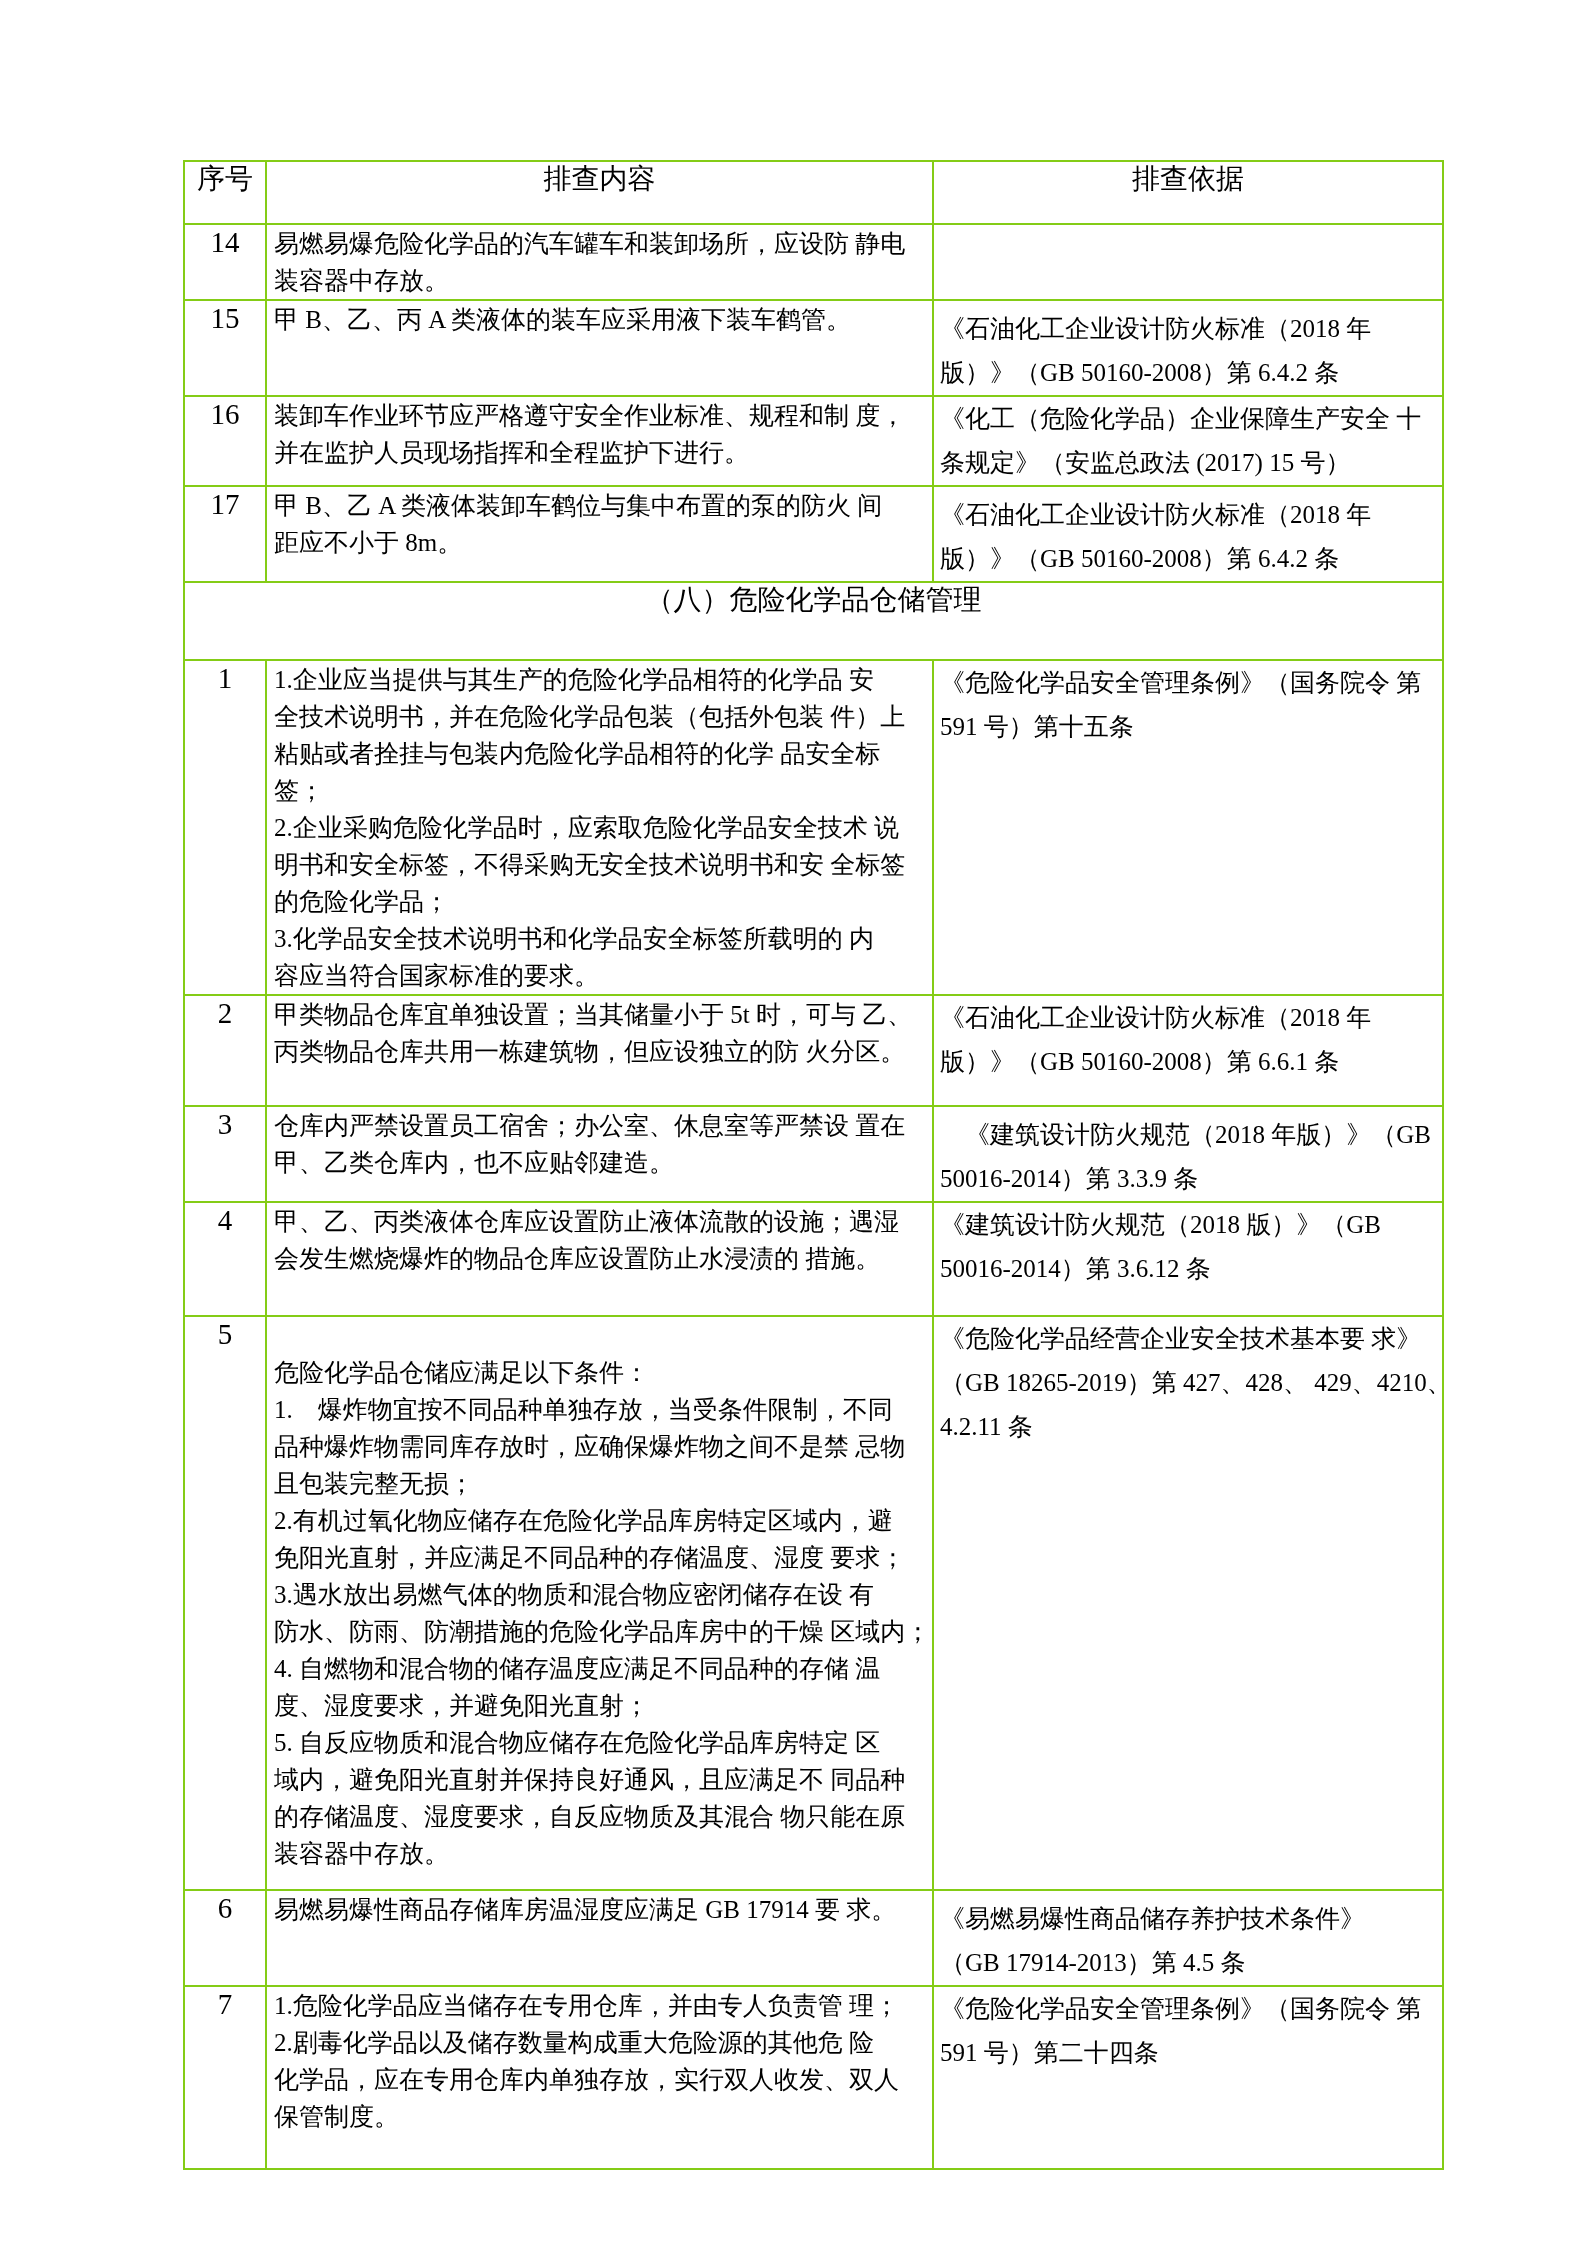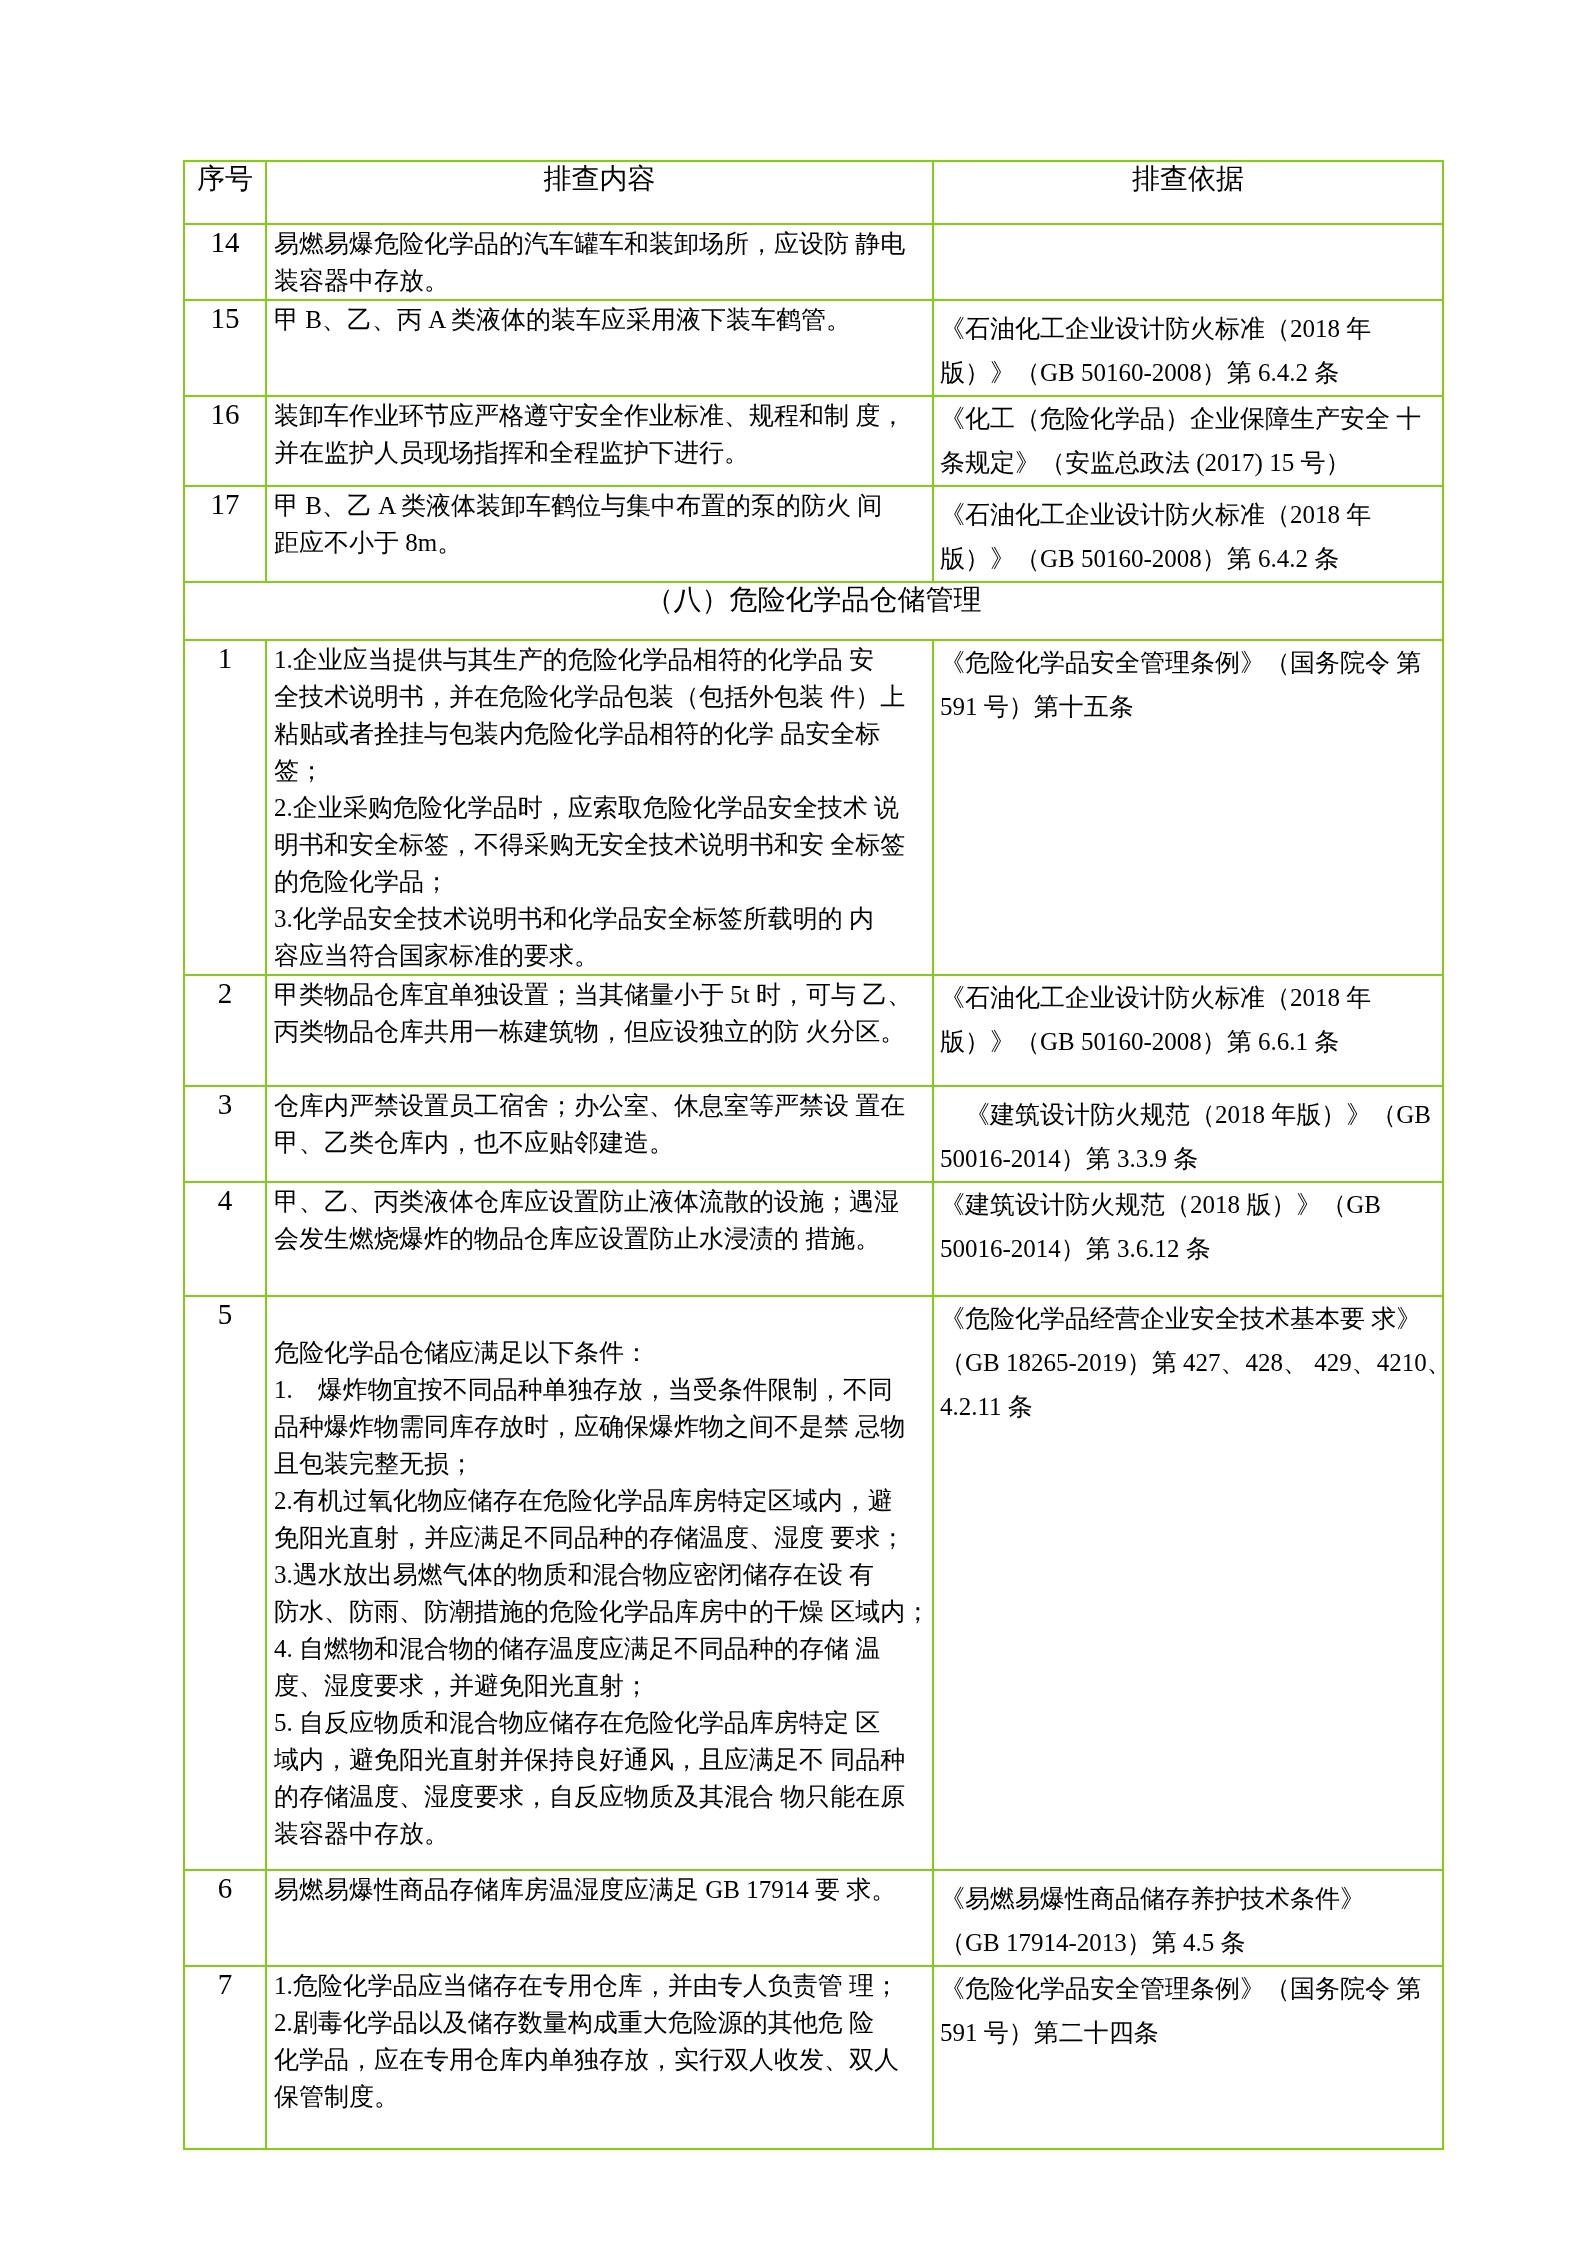--- a/index.html
+++ b/index.html
@@ -103,21 +103,21 @@
         </td>
         <td>
           <div class="cell content-cell">甲 B、乙 A 类液体装卸车鹤位与集中布置的泵的防火 间
 距应不小于 8m。</div>
         </td>
         <td>
           <div class="cell basis-cell v-top">《石油化工企业设计防火标准（2018 年
 版）》（GB 50160-2008）第 6.4.2 条</div>
         </td>
       </tr>
-      <tr style="height: 58px;">
+      <tr style="height: 78px;">
         <td colspan="3">
           <div class="cell section-cell">（八）危险化学品仓储管理</div>
         </td>
       </tr>
       <tr style="height: 332px;">
         <td>
           <div class="cell no-cell">1</div>
         </td>
         <td>
           <div class="cell content-cell">1.企业应当提供与其生产的危险化学品相符的化学品 安

